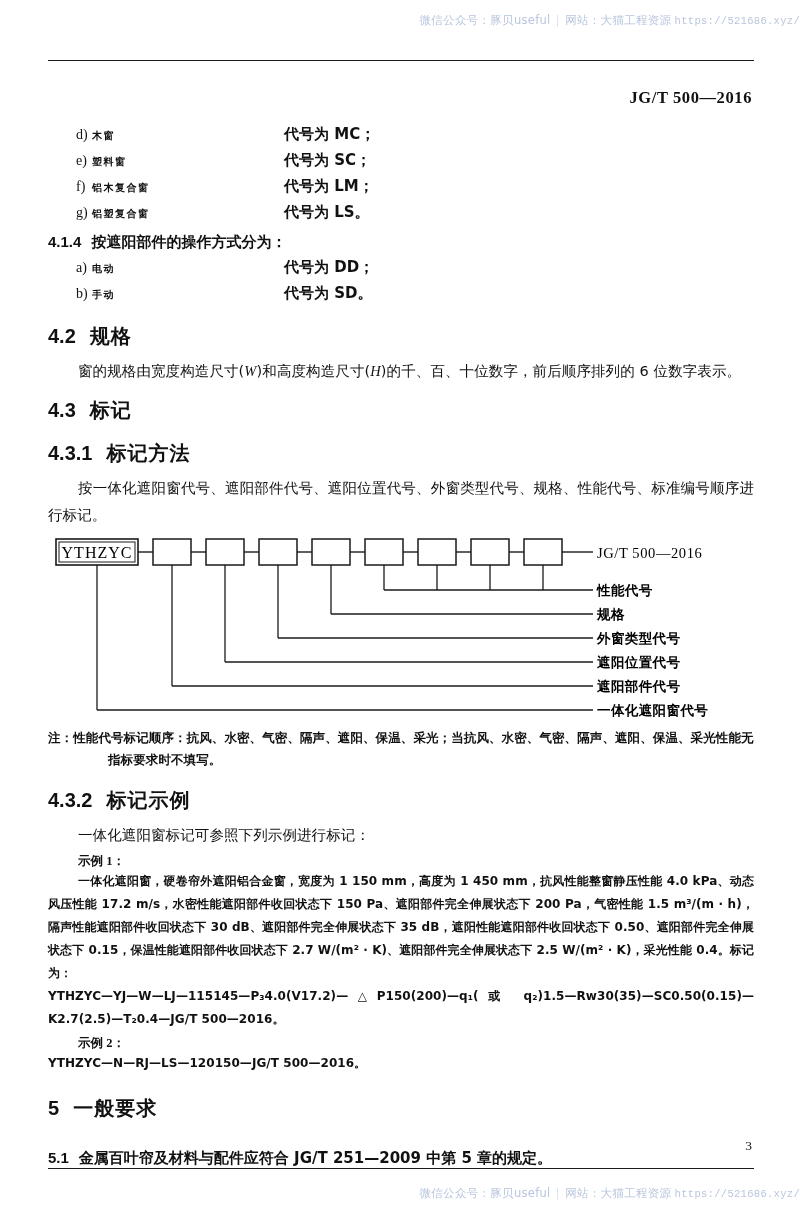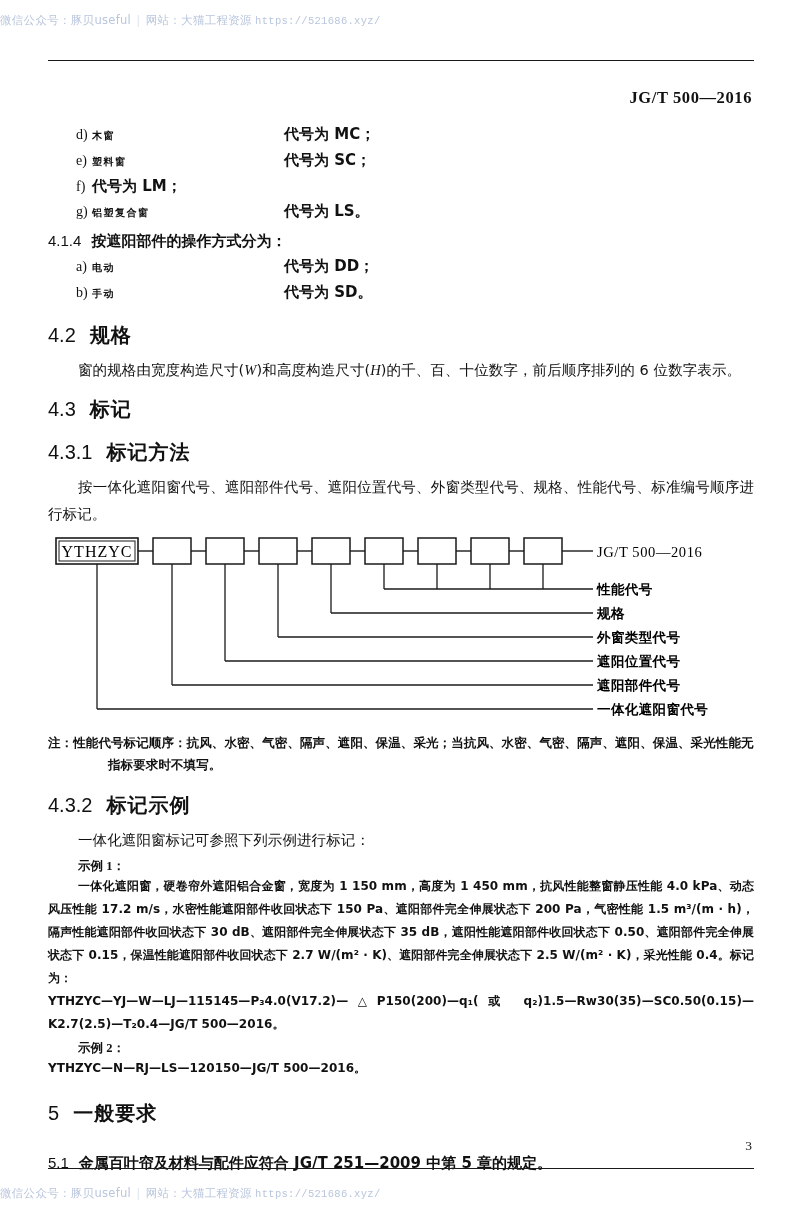--- a/index.html
+++ b/index.html
@@ -20,21 +20,21 @@
     width: 800px;
     height: 1216px;
     box-sizing: border-box;
   }
 
   
   .watermark {
     position: absolute;
     left: 0;
     width: 800px;
-    text-align: left;
+    text-align: right;
     font-size: 11.5px;
     color: #b9c6dd;
     letter-spacing: 0.3px;
     font-family: "Liberation Serif", "DejaVu Serif", serif;
     white-space: nowrap;
   }
   .watermark-top { top: 13px; }
   .watermark-bottom { top: 1186px; }
   .wm-sep { padding: 0 6px; color: #c9d4e6; }
   .wm-url { font-family: "Liberation Mono", "DejaVu Sans Mono", monospace; font-size: 10.5px; }
@@ -99,21 +99,21 @@
 
   .clause-line {
     font-size: 15px;
     line-height: 26px;
     font-weight: bold;
     font-family: "DejaVu Sans", "Liberation Sans", sans-serif;
     margin-top: 3px;
   }
   .clause-num {
     font-family: "Liberation Sans", "DejaVu Sans", sans-serif;
-    font-weight: normal;
+    font-weight: bold;
     margin-right: 10px;
   }
 
   .h2 {
     font-size: 20px;
     font-weight: bold;
     font-family: "DejaVu Sans", "Liberation Sans", sans-serif;
     letter-spacing: 1px;
   }
   .h2 .clause-num { letter-spacing: 0; margin-right: 14px; }
@@ -159,21 +159,20 @@
     letter-spacing: 0.6px;
   }
 
   
   .note {
     font-size: 12.5px;
     line-height: 22px;
     font-family: "DejaVu Sans", "Liberation Sans", sans-serif;
     padding-left: 30px;
     text-indent: -30px;
-    margin-top: 6px;
     font-weight: bold;
     letter-spacing: 0.1px;
   }
   .note .note-cont { display: block; text-indent: 0; padding-left: 30px; }
 
   
   .ex-title {
     font-size: 12.5px;
     font-weight: bold;
     font-family: Liberation Serif, serif;
@@ -218,20 +217,21 @@
       <span class="item-name">木窗</span>
       <span class="item-code">代号为 MC；</span>
     </div>
     <div class="item-row">
       <span class="item-marker">e)</span>
       <span class="item-name">塑料窗</span>
       <span class="item-code">代号为 SC；</span>
     </div>
     <div class="item-row">
       <span class="item-marker">f)</span>
+      <span class="item-name">铝木复合窗</span>
       <span class="item-code">代号为 LM；</span>
     </div>
     <div class="item-row">
       <span class="item-marker">g)</span>
       <span class="item-name">铝塑复合窗</span>
       <span class="item-code">代号为 LS。</span>
     </div>
 
     <div class="clause-line">
       <span class="clause-num">4.1.4</span><span>按遮阳部件的操作方式分为：</span>

